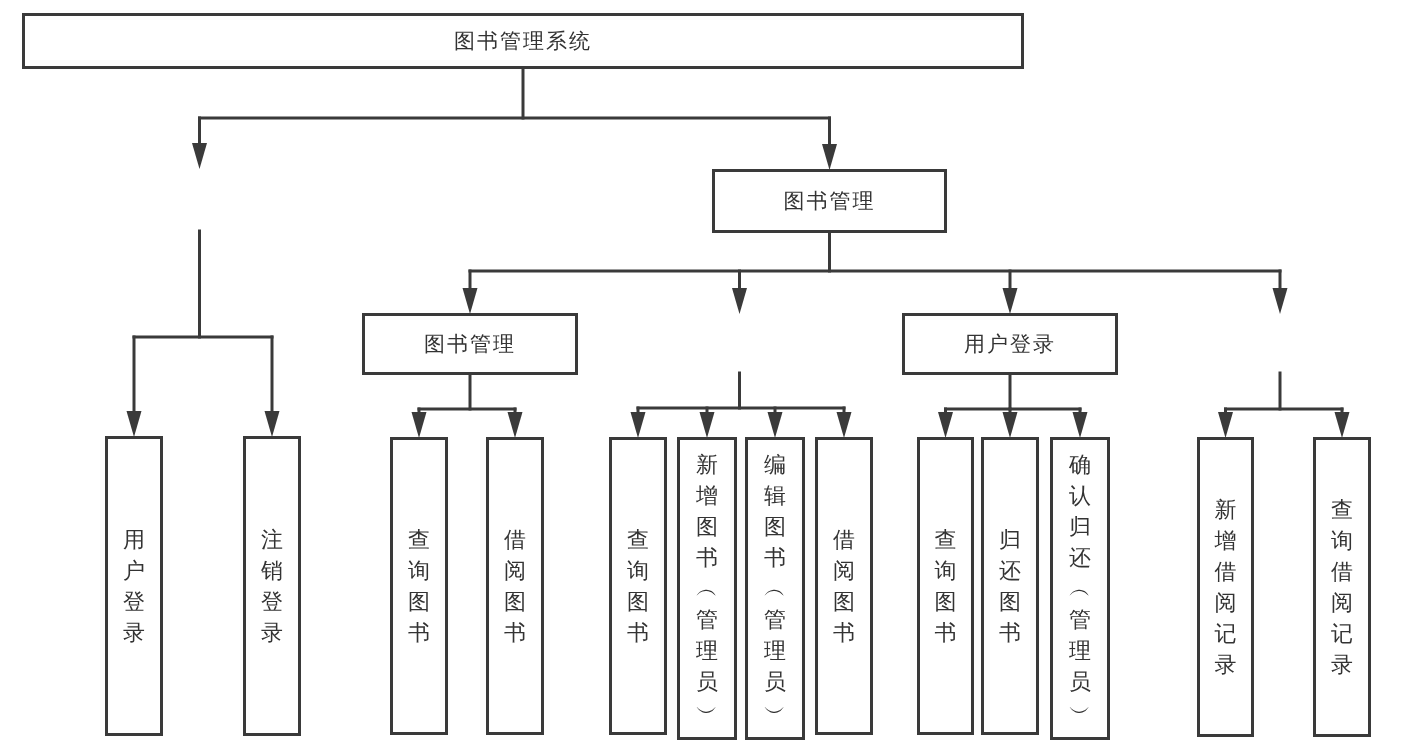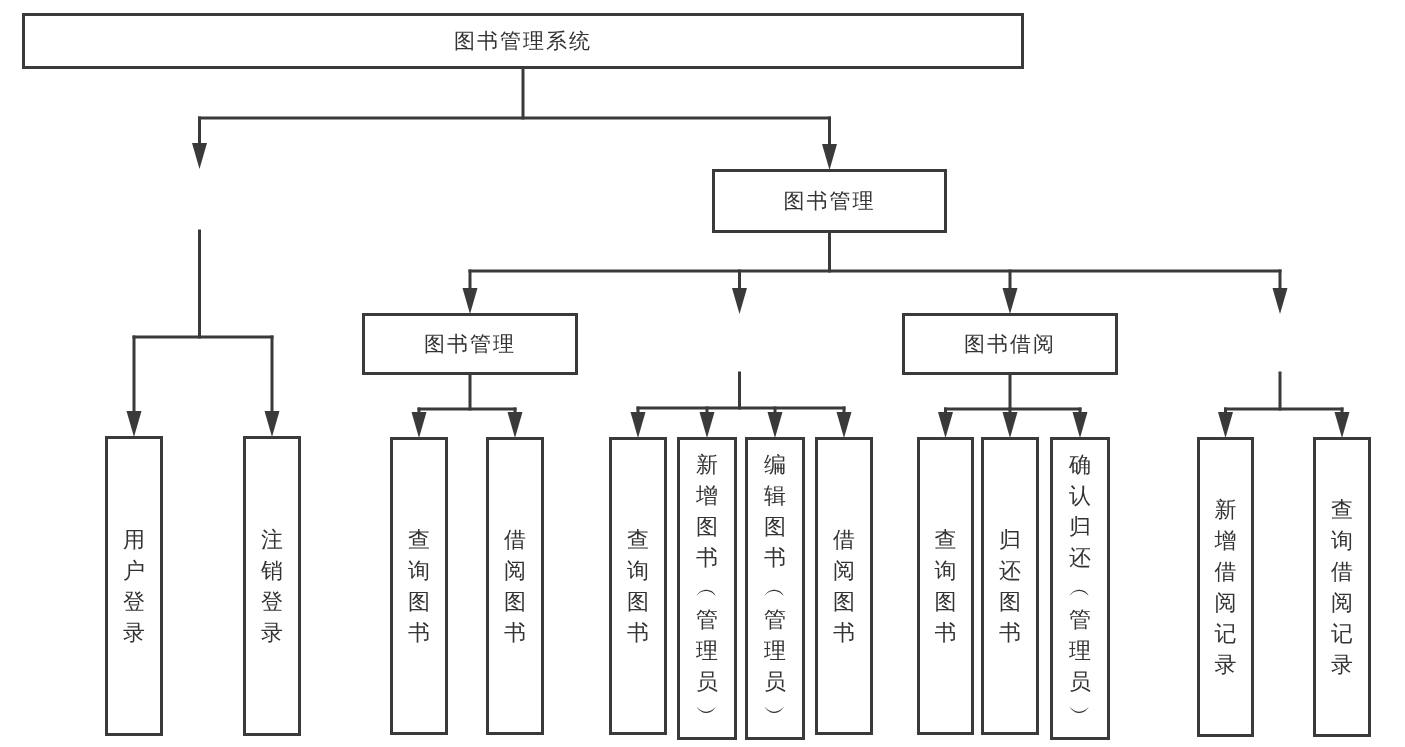--- a/index.html
+++ b/index.html
@@ -127,21 +127,21 @@
         <span class="vchar" style="line-height: 31px;">注</span>
         <span class="vchar" style="line-height: 31px;">销</span>
         <span class="vchar" style="line-height: 31px;">登</span>
         <span class="vchar" style="line-height: 31px;">录</span>
       </span>
     </div>
     <div class="node horizontal" style="left: 362px; top: 313px; width: 216px; height: 62px;">
       <span class="node-label">图书管理</span>
     </div>
     <div class="node horizontal" style="left: 902px; top: 313px; width: 216px; height: 62px;">
-      <span class="node-label">图书借阅</span>
+      <span class="node-label">用户登录</span>
     </div>
     <div class="node vertical" style="left: 390px; top: 437px; width: 58px; height: 298px;">
       <span class="node-label">
         <span class="vchar" style="line-height: 31px;">查</span>
         <span class="vchar" style="line-height: 31px;">询</span>
         <span class="vchar" style="line-height: 31px;">图</span>
         <span class="vchar" style="line-height: 31px;">书</span>
       </span>
     </div>
     <div class="node vertical" style="left: 486px; top: 437px; width: 58px; height: 298px;">

